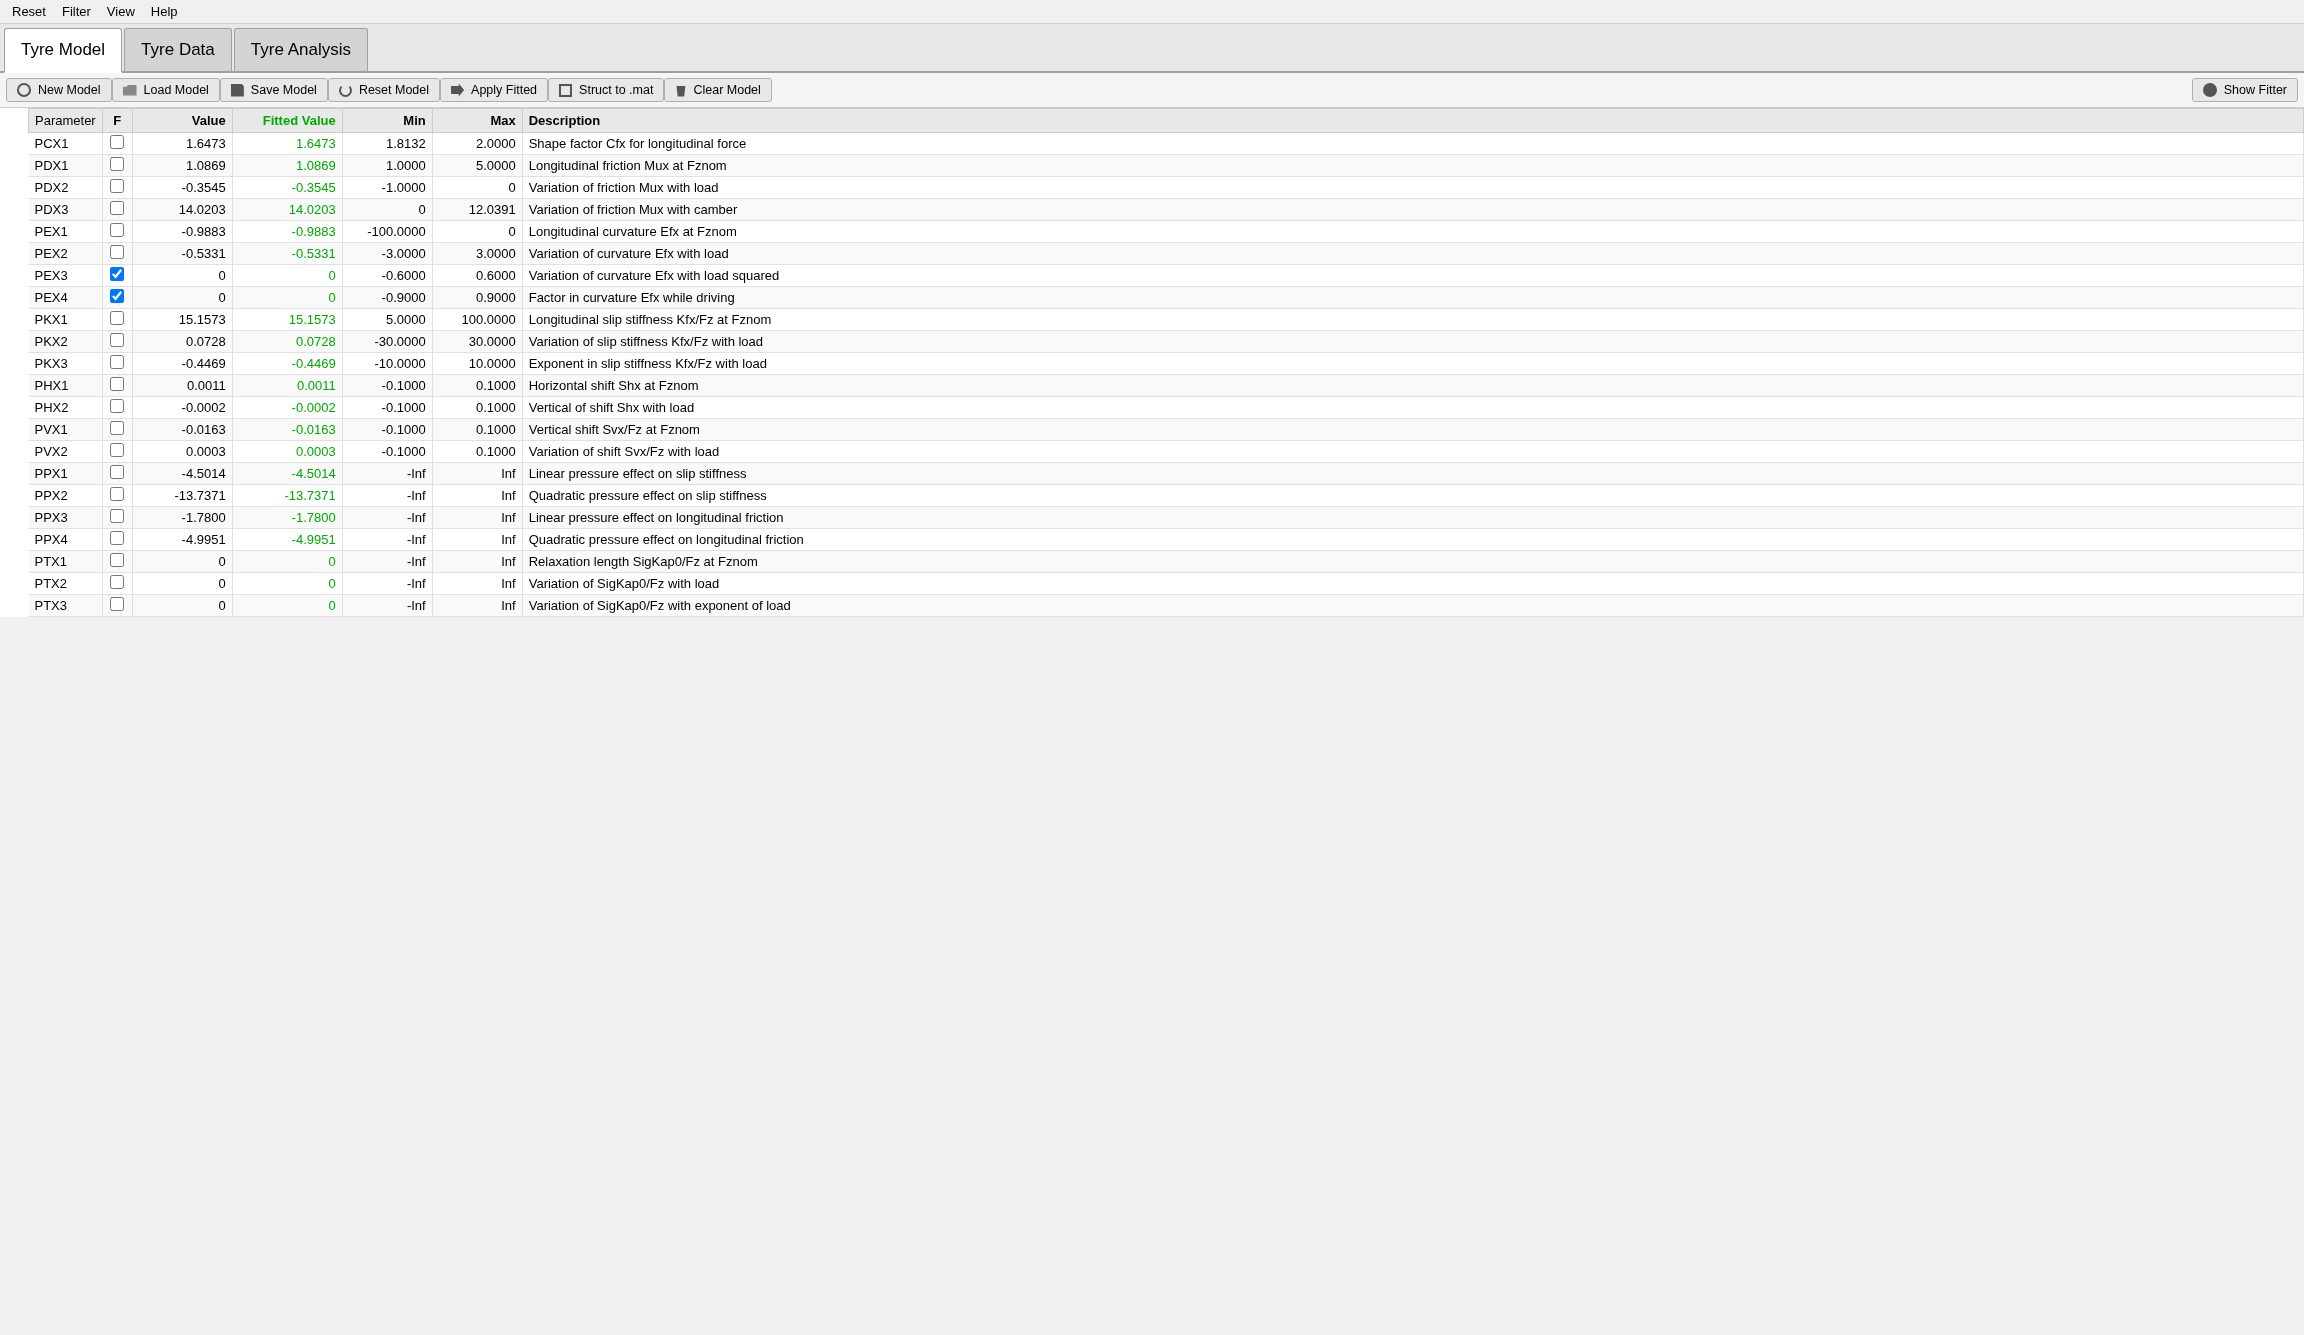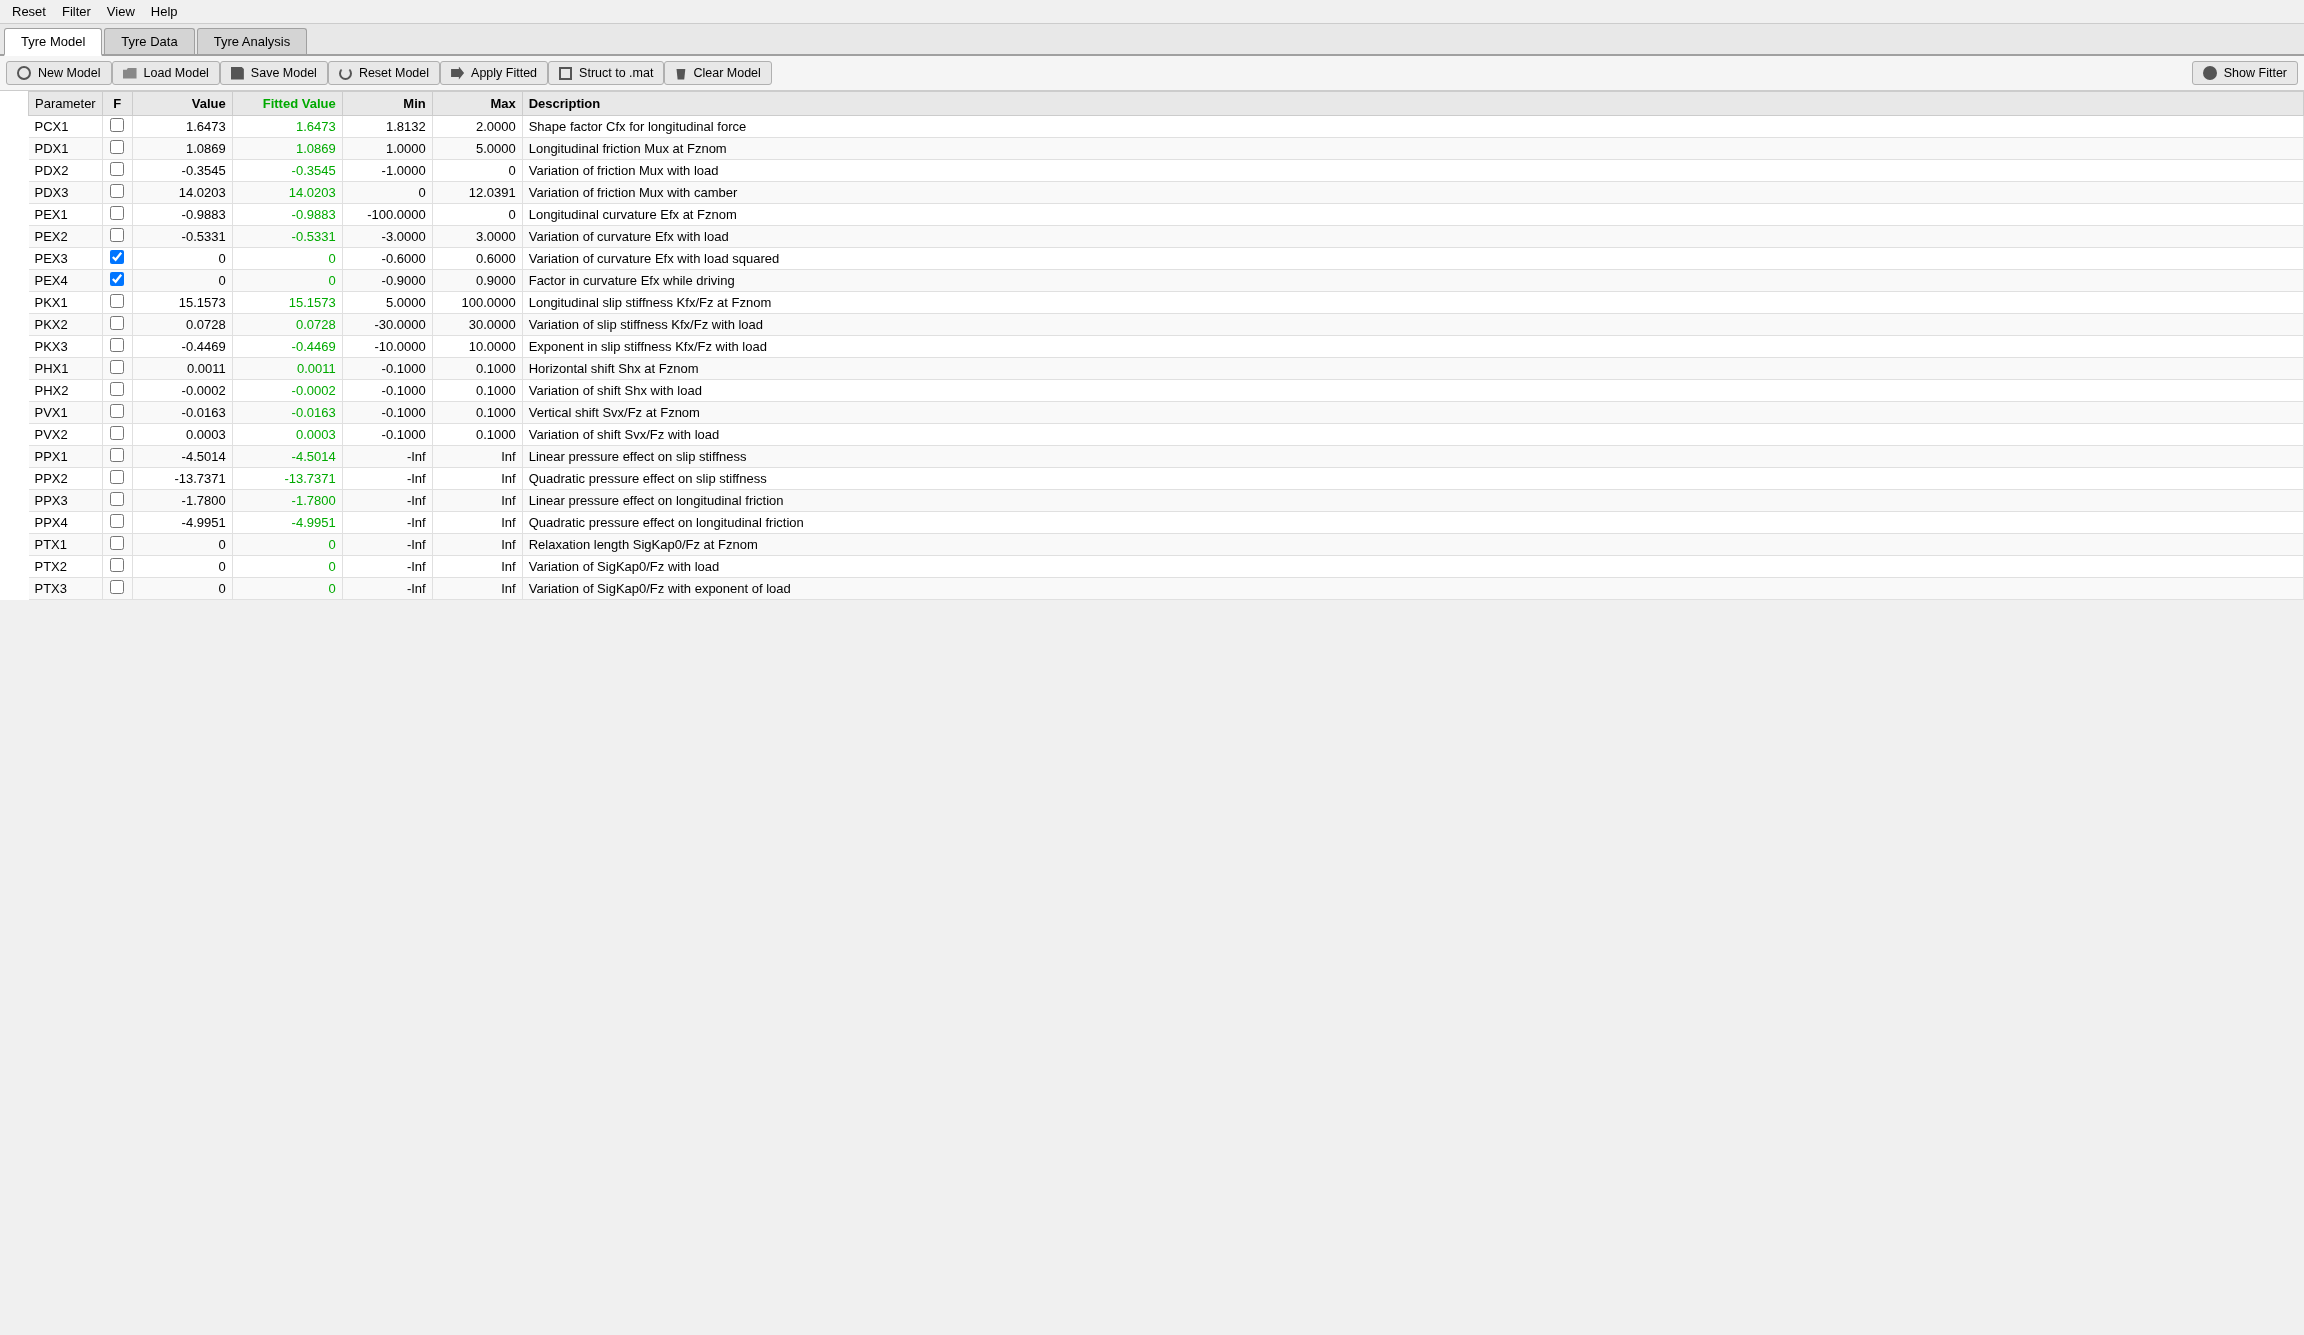--- a/index.html
+++ b/index.html
@@ -4,21 +4,21 @@
   <style>
     * { box-sizing: border-box; margin: 0; padding: 0; }
     body { font-family: 'Segoe UI', Arial, sans-serif; font-size: 13px; background: #f0f0f0; color: #000; }
     
     
     .menu-bar { display: flex; gap: 0; background: #f0f0f0; padding: 2px 4px; border-bottom: 1px solid #ccc; }
     .menu-item { padding: 2px 8px; cursor: pointer; font-size: 13px; }
     
     
     .tab-bar { display: flex; background: #e8e8e8; border-bottom: 2px solid #a0a0a0; padding-top: 4px; padding-left: 4px; gap: 2px; }
-    .tab { padding: 5px 16px; background: #d4d4d4; border: 1px solid #a0a0a0; border-bottom: none; cursor: pointer; font-size: 13px; border-radius: 3px 3px 0 0; }
+    .tab { padding: 11px 16px; background: #d4d4d4; border: 1px solid #a0a0a0; border-bottom: none; cursor: pointer; font-size: 17px; border-radius: 3px 3px 0 0; }
     .tab.active { background: #ffffff; border-bottom: 2px solid #ffffff; margin-bottom: -2px; font-weight: 500; }
     
     
     .toolbar { display: flex; align-items: center; padding: 5px 6px; background: #f5f5f5; border-bottom: 1px solid #ccc; }
     .toolbar-btn { display: flex; align-items: center; gap: 5px; padding: 4px 10px; background: #e8e8e8; border: 1px solid #b0b0b0; border-radius: 3px; cursor: pointer; font-size: 12.5px; white-space: nowrap; }
     .toolbar-spacer { flex: 1; }
     
     
     .table-container { overflow: auto; background: #fff; padding-left: 28px; }
     table { width: 100%; border-collapse: collapse; font-size: 13px; }
@@ -222,21 +222,21 @@
           <td class="col-max">0.1000</td>
           <td class="col-desc">Horizontal shift Shx at Fznom</td>
         </tr>
         <tr>
           <td class="col-param">PHX2</td>
           <td class="col-f" style="text-align: center;"><input type="checkbox" style=""></td>
           <td class="col-value">-0.0002</td>
           <td class="col-fitted" style="color: rgb(0, 170, 0);">-0.0002</td>
           <td class="col-min">-0.1000</td>
           <td class="col-max">0.1000</td>
-          <td class="col-desc">Variation of shift Shx with load</td>
+          <td class="col-desc">Vertical of shift Shx with load</td>
         </tr>
         <tr>
           <td class="col-param">PVX1</td>
           <td class="col-f" style="text-align: center;"><input type="checkbox" style=""></td>
           <td class="col-value">-0.0163</td>
           <td class="col-fitted" style="color: rgb(0, 170, 0);">-0.0163</td>
           <td class="col-min">-0.1000</td>
           <td class="col-max">0.1000</td>
           <td class="col-desc">Vertical shift Svx/Fz at Fznom</td>
         </tr>

